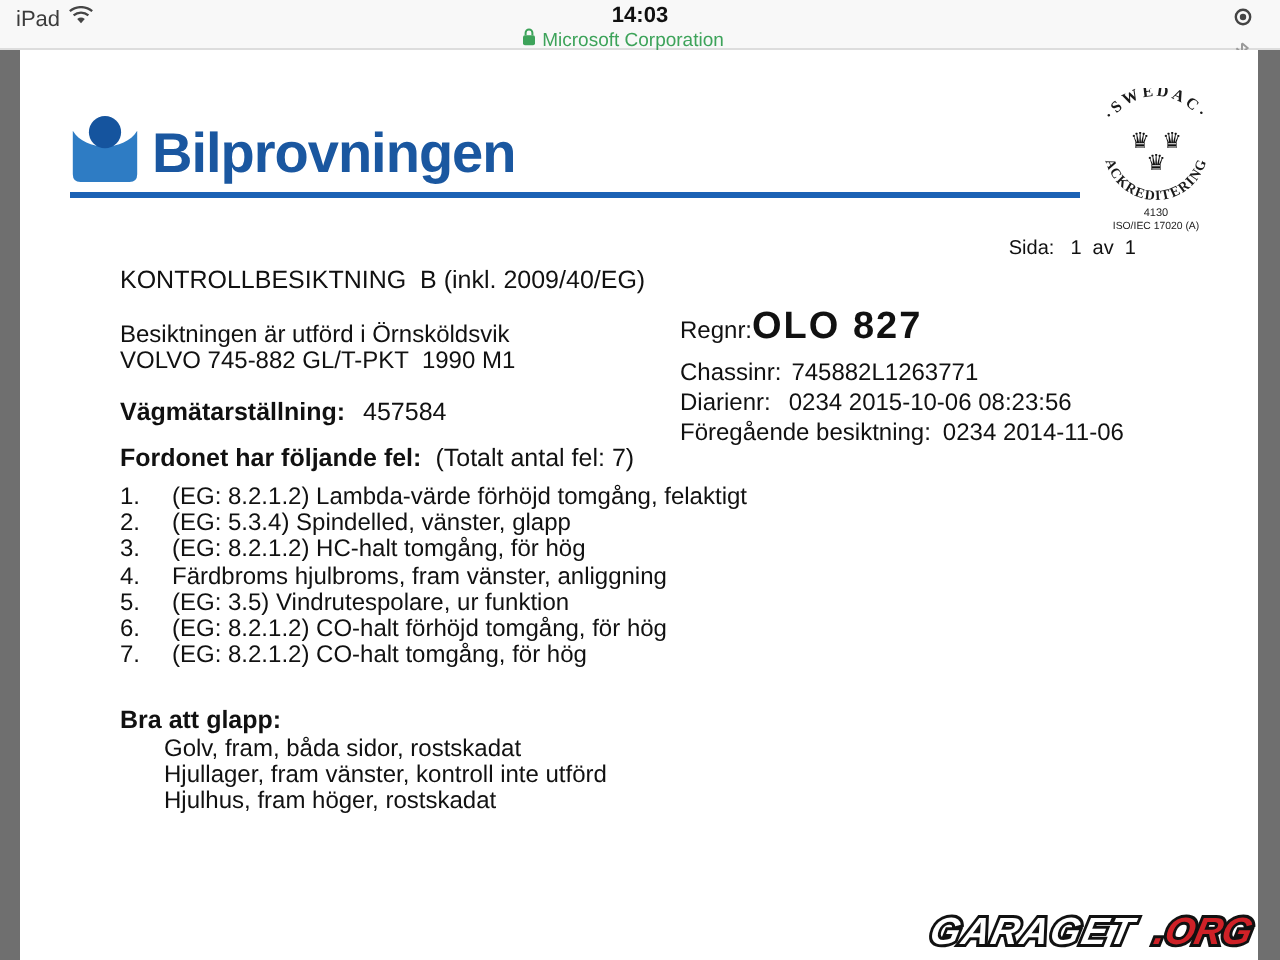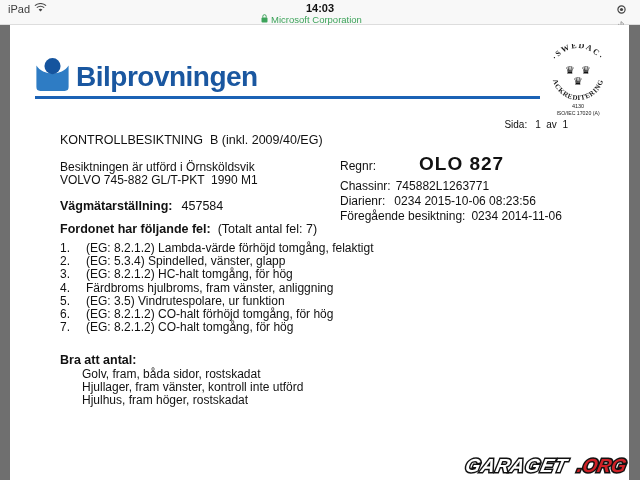--- a/index.html
+++ b/index.html
@@ -42,22 +42,22 @@
 
   
   .doc-text{position:absolute;font-size:12px;color:#111;z-index:3;}
   .b{font-weight:bold;}
   .row{display:flex;align-items:baseline;}
   .sida{right:72px;top:119px;font-size:10px;gap:8px;justify-content:flex-end;}
   .protocol{left:60px;top:133px;gap:6px;font-size:12.5px;}
   .performed{left:60px;top:160px;}
   .vehicle{left:60px;top:173px;}
   .odometer{left:60px;top:199px;gap:9px;font-size:12.5px;}
-  .regnr{left:340px;top:153px;gap:18px;}
-  .regnr-value{font-size:19px;font-weight:bold;letter-spacing:1px;margin-left:25px;}
+  .regnr{left:340px;top:153px;}
+  .regnr-value{font-size:19px;font-weight:bold;letter-spacing:1px;}
   .chassinr{left:340px;top:179px;gap:5px;}
   .diarienr{left:340px;top:194px;gap:9px;}
   .previous{left:340px;top:209px;gap:6px;}
   .faults-header{left:60px;top:222px;gap:7px;font-size:12.5px;}
   .faults-list{left:60px;top:242px;line-height:13.2px;}
   .fault-row{display:flex;}
   .fault-num{width:26px;flex:0 0 26px;}
   .good-header{left:60px;top:353px;font-size:12.5px;}
   .good-list{left:82px;top:368px;line-height:13.2px;}
 
@@ -211,21 +211,21 @@
   <div class="fault-row">
     <span class="fault-num">6.</span>
     <span class="pre">(EG: 8.2.1.2) CO-halt förhöjd tomgång, för hög</span>
   </div>
   <div class="fault-row">
     <span class="fault-num">7.</span>
     <span class="pre">(EG: 8.2.1.2) CO-halt tomgång, för hög</span>
   </div>
 </div>
 
-<div class="doc-text b good-header">Bra att antal:</div>
+<div class="doc-text b good-header">Bra att glapp:</div>
 <div class="doc-text good-list">
   <div class="pre">Golv, fram, båda sidor, rostskadat</div>
   <div class="pre">Hjullager, fram vänster, kontroll inte utförd</div>
   <div class="pre">Hjulhus, fram höger, rostskadat</div>
 </div>
 
 <div class="watermark">
   <svg width="184" height="24" viewBox="0 0 184 24">
     <g transform="skewX(-12)" font-family="Liberation Sans, sans-serif" font-style="italic" font-weight="bold" font-size="19">
       <text x="14" y="18" fill="#ffffff" stroke="#111" stroke-width="3" paint-order="stroke" letter-spacing="1">GARAGET</text>

